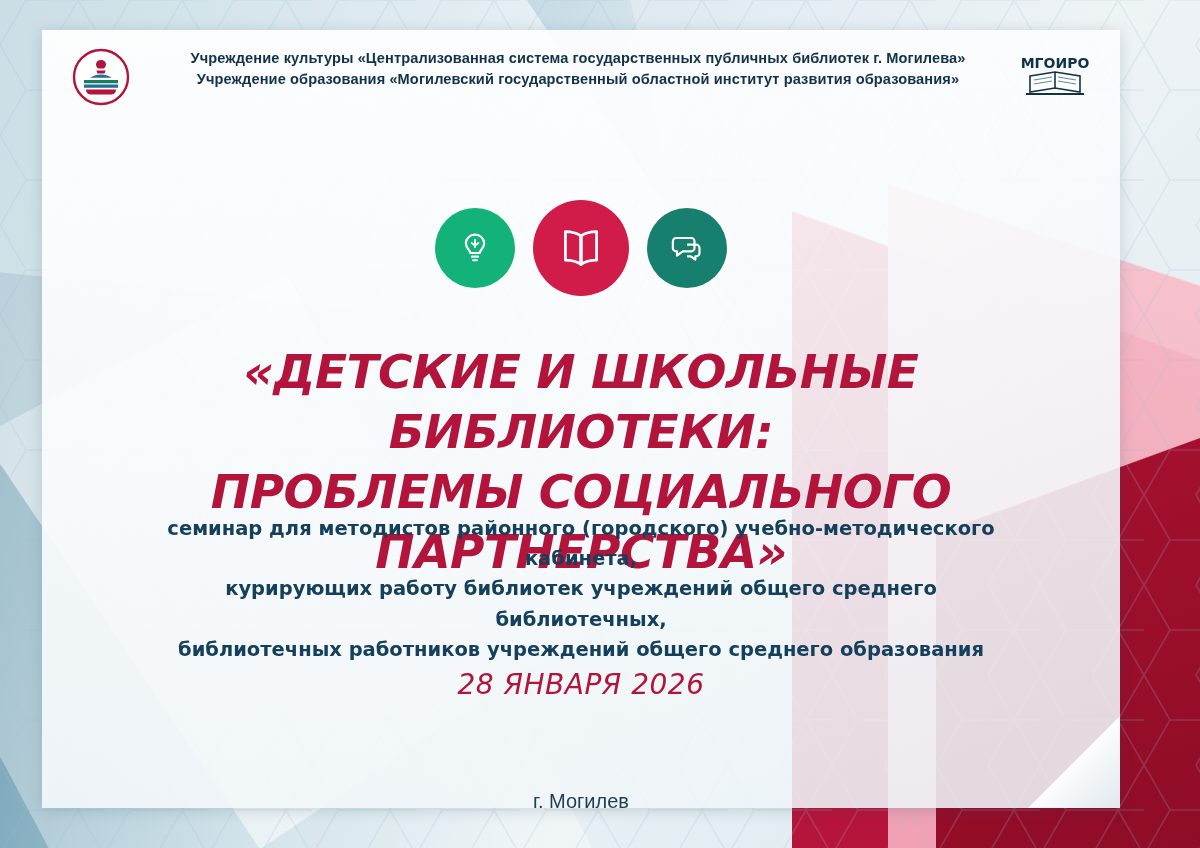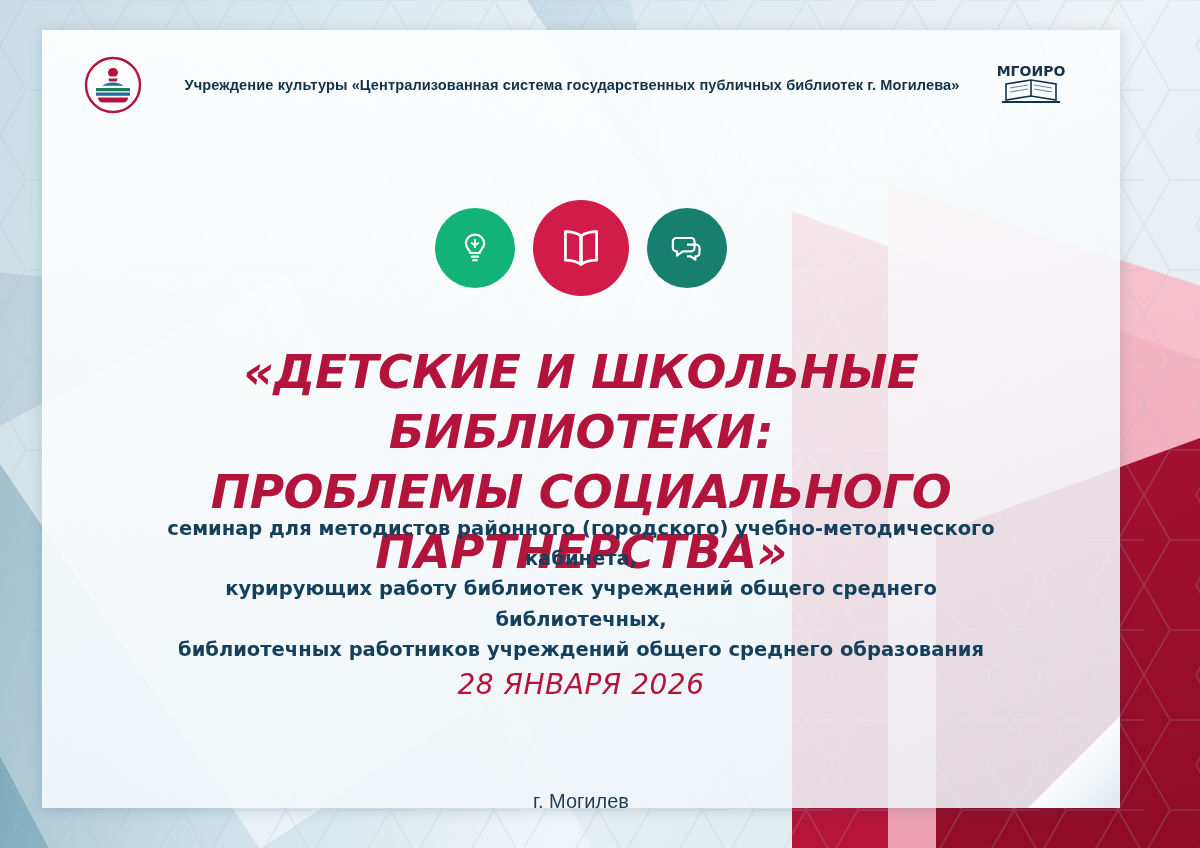--- a/index.html
+++ b/index.html
@@ -123,25 +123,24 @@
     height: 92px;
     background: linear-gradient(135deg, rgba(236,242,246,0) 0%, rgba(236,242,246,0) 45%, #ffffff 46%, #dfe8ee 100%);
     clip-path: polygon(100% 0, 100% 100%, 0 100%);
     box-shadow: -3px -3px 8px rgba(60,90,110,.18);
     border-top-left-radius: 60px;
   }
 
   
   .header {
     position: absolute;
-    left: 0; right: 16px; top: 18px;
+    left: 0; right: 4px; top: 18px;
     height: 74px;
     display: flex;
-    align-items: center;
-    padding: 0 26px;
+    padding: 0 14px;
     box-sizing: border-box;
   }
   .logo-left {
     width: 58px;
     height: 58px;
     flex: 0 0 58px;
     margin-left: 16px;
     margin-right: 14px;
   }
   .header-text {
@@ -280,20 +279,21 @@
             <path d="M24.4 22.4h9.2l-1 3.2h-7.2z" fill="#b2143b"></path>
             <path d="M12 32h34v3.2H12z" fill="#1b7f5e"></path>
             <path d="M12 36.6h34v3.2H12z" fill="#1f6f9c"></path>
             <path d="M14 41.4h30c0 3.2-2 5.2-6 5.2H20c-4 0-6-2-6-5.2z" fill="#b2143b"></path>
             <path d="M29 26.6c-4.6 0-8.4 1.6-10.6 3.2h21.2c-2.2-1.6-6-3.2-10.6-3.2z" fill="#1f6f9c"></path>
           </svg>
         </div>
 
         <div class="header-text">
           <div class="header-line">Учреждение культуры «Централизованная система государственных публичных библиотек г. Могилева»</div>
+          <div class="header-line">Учреждение образования «Могилевский государственный областной институт развития образования»</div>
         </div>
 
         <div class="logo-right">
           <svg viewBox="0 0 86 58" width="86" height="58">
             <text x="43" y="20" font-family="DejaVu Sans, sans-serif" font-size="14" font-weight="bold" fill="#12324a" text-anchor="middle">МГОИРО</text>
             <path d="M18 28 L43 24 L68 28 L68 44 L43 40 L18 44 Z" fill="#ffffff" stroke="#12324a" stroke-width="1.6"></path>
             <path d="M43 24 L43 40" stroke="#12324a" stroke-width="1.6"></path>
             <path d="M22 32 L40 29 M22 36 L40 33 M46 29 L64 32 M46 33 L64 36" stroke="#5b8ba6" stroke-width="1.2"></path>
             <path d="M14 46 L72 46" stroke="#12324a" stroke-width="2"></path>
           </svg>

